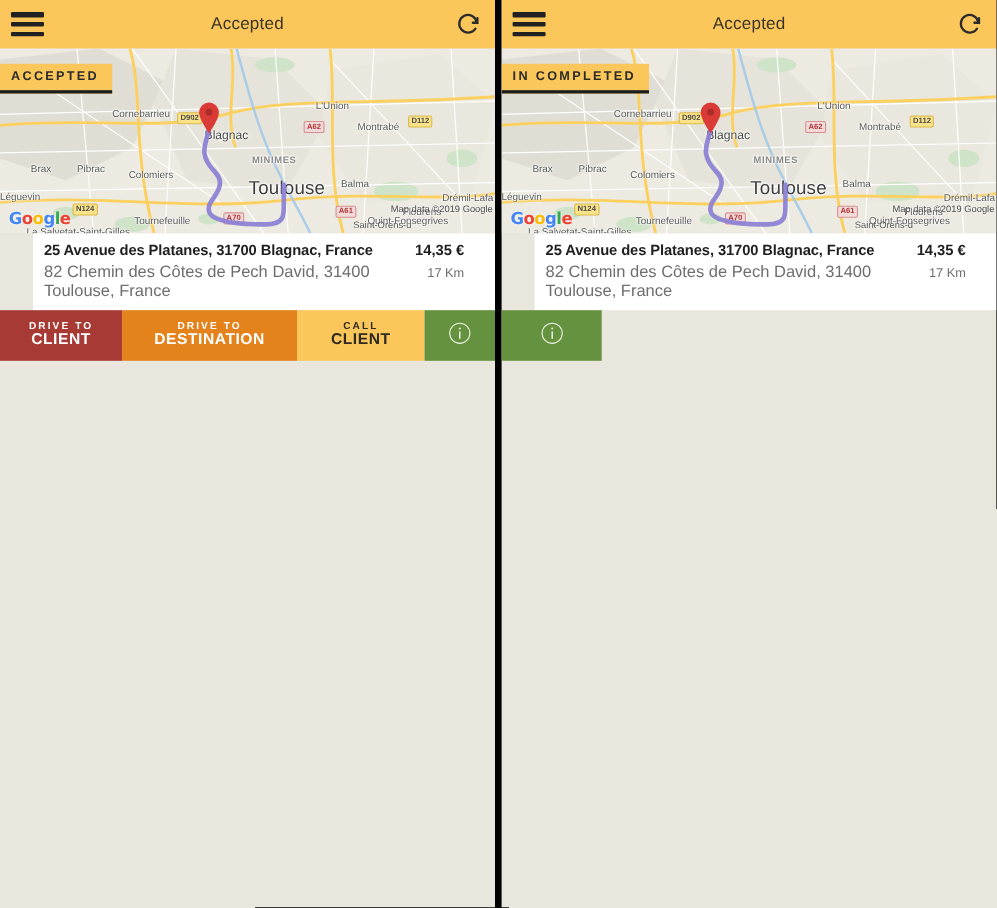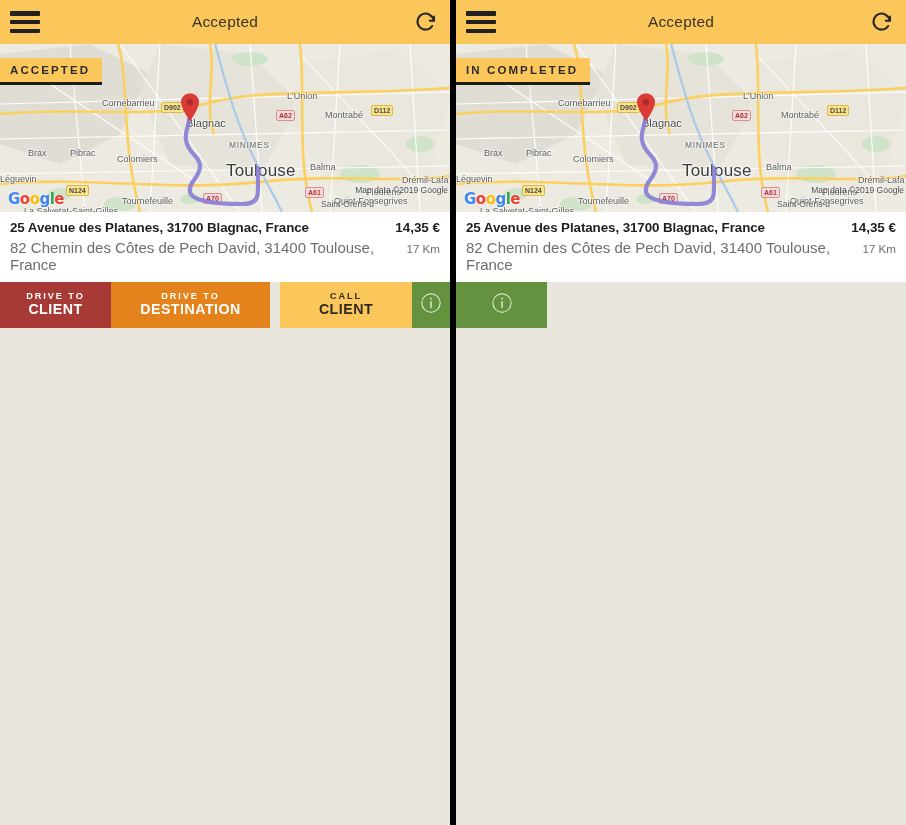--- a/index.html
+++ b/index.html
@@ -43,21 +43,21 @@
   .maplabel.mid { font-size:11px; color:#4a4a4a; }
   .maplabel.district { font-size:8.5px; color:#8a8a8a; letter-spacing:.6px; font-weight:700; }
 
   .shield { position:absolute; z-index:10; font-size:7px; color:#4a4a4a; background:#fbe38a;
     border:1px solid #d9b94a; border-radius:2px; padding:0 2px; line-height:9px; font-weight:700; }
   .shield.red { background:#f2dada; border-color:#d98f8f; color:#b03535; }
 
   .pin { position:absolute; z-index:14; width:22px; height:30px; }
 
   
-  .inforow { background:#fff; padding:8px 10px 9px 10px; }
+  .inforow { background:#fff; padding:8px 28px 9px 10px;margin-left:30px; }
   .line1, .line2 { display:flex; align-items:baseline; justify-content:space-between; }
   .addr1 { font-size:13.4px; font-weight:700; color:#1f1f1f; letter-spacing:-.1px; }
   .price { font-size:13.4px; font-weight:700; color:#1f1f1f; white-space:nowrap; padding-left:8px; }
   .addr2 { font-size:15px; color:#6e6e6e; padding-top:4px; }
   .dist { font-size:11.6px; color:#6e6e6e; white-space:nowrap; padding-left:8px; padding-top:4px; }
 
   
   .actions { display:flex; height:46px; }
   .btn { display:flex; flex-direction:column; align-items:center; justify-content:center;
     cursor:pointer; line-height:1.08; }
@@ -194,21 +194,21 @@
 
     <div class="actions">
       <div class="btn red" style="width:111px;">
         <span class="top">DRIVE TO</span>
         <span class="bot">CLIENT</span>
       </div>
       <div class="btn orange" style="width:159px;">
         <span class="top">DRIVE TO</span>
         <span class="bot">DESTINATION</span>
       </div>
-      <div class="btn yellow" style="width:132px;margin-left:10px;">
+      <div class="btn yellow" style="width:116px;">
         <span class="top">CALL</span>
         <span class="bot">CLIENT</span>
       </div>
       <div class="btn green iconbtn" style="flex:1;">
         <span>
           <svg viewBox="0 0 24 24" width="22" height="22" fill="none" stroke="#eaf2e2" stroke-width="1.1">
             <circle cx="12" cy="12" r="10"></circle>
             <circle cx="12" cy="7.2" r="1" fill="#eaf2e2" stroke="none"></circle>
             <path d="M12 10.6 V17" stroke-linecap="round" stroke-width="1.5"></path>
           </svg>

